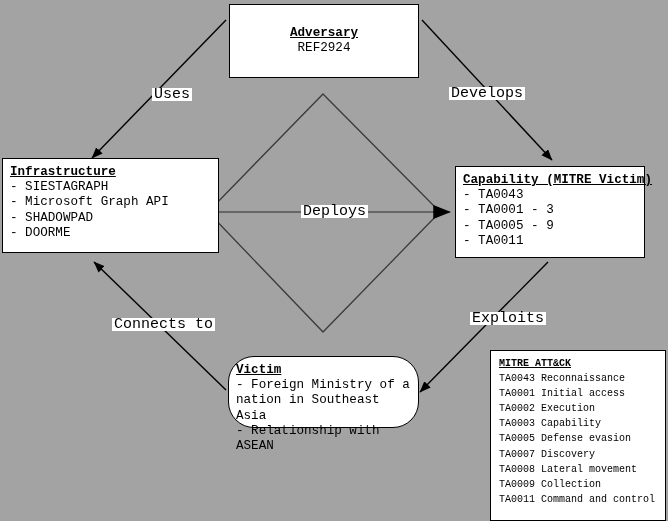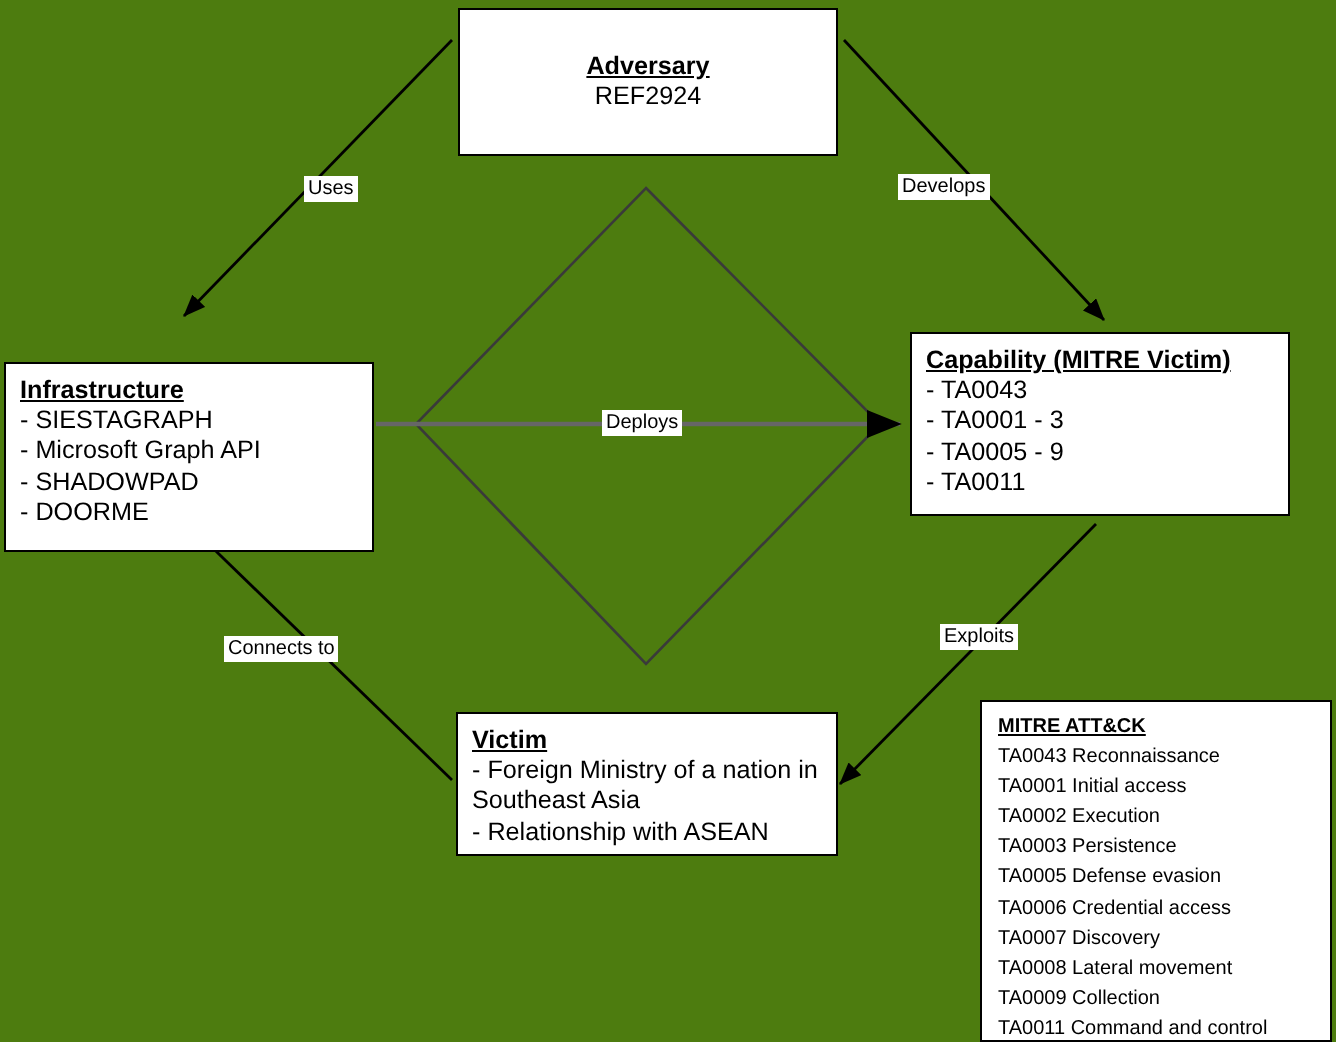--- a/index.html
+++ b/index.html
@@ -9,22 +9,23 @@
     background: #ffffff;
   }
   body {
     font-family: "Liberation Sans", sans-serif;
     -webkit-font-smoothing: antialiased;
   }
   #canvas {
     position: relative;
     width: 668px;
     height: 521px;
-    background: #4d7c0f;
+    background: #a3a3a3;
     overflow: hidden;
+    font-family: Liberation Mono, monospace;
   }
   svg.edges {
     position: absolute;
     left: 0;
     top: 0;
     width: 668px;
     height: 521px;
     pointer-events: none;
   }
   .node {
@@ -48,21 +49,21 @@
   .node-title {
     font-weight: bold;
     text-decoration: underline;
     white-space: nowrap;
   }
   .node-line {
     white-space: normal;
   }
   .edge-label {
     position: absolute;
-    font-size: 10px;
+    font-size: 15px;
     line-height: 13px;
     color: #000000;
     background: #ffffff;
     padding: 0 2px;
     white-space: nowrap;
   }
   .legend {
     position: absolute;
     box-sizing: border-box;
     border: 1.6px solid #000000;
@@ -108,59 +109,58 @@
     <line x1="226" y1="390" x2="94" y2="262" stroke="#000000" stroke-width="1.4" marker-end="url(#arrowBlack)"></line>
 
     <line x1="548" y1="262" x2="420" y2="392" stroke="#000000" stroke-width="1.4" marker-end="url(#arrowBlack)"></line>
   </svg>
 
   <div class="node centered" style="left:229px; top:4px; width:190px; height:74px;">
     <div class="node-title">Adversary</div>
     <div class="node-line">REF2924</div>
   </div>
 
-  <div class="node" style="left:2px; top:181px; width:185px; height:95px;">
+  <div class="node" style="left:2px; top:158px; width:217px; height:95px;">
     <div class="node-title">Infrastructure</div>
     <div class="node-line">- SIESTAGRAPH</div>
     <div class="node-line">- Microsoft Graph API</div>
     <div class="node-line">- SHADOWPAD</div>
     <div class="node-line">- DOORME</div>
   </div>
 
   <div class="node" style="left:455px; top:166px; width:190px; height:92px;">
     <div class="node-title">Capability (MITRE Victim)</div>
     <div class="node-line">- TA0043</div>
     <div class="node-line">- TA0001 - 3</div>
     <div class="node-line">- TA0005 - 9</div>
     <div class="node-line">- TA0011</div>
   </div>
 
-  <div class="node" style="left:228px; top:356px; width:191px; height:72px;">
+  <div class="node" style="left:228px; top:356px; width:191px; height:72px;border-radius:26px;">
     <div class="node-title">Victim</div>
     <div class="node-line">- Foreign Ministry of a nation in Southeast Asia</div>
     <div class="node-line">- Relationship with ASEAN</div>
   </div>
 
   <div class="edge-label" style="left:152px; top:88px;">Uses</div>
 
   <div class="edge-label" style="left:449px; top:87px;">Develops</div>
 
   <div class="edge-label" style="left:301px; top:205px;">Deploys</div>
 
   <div class="edge-label" style="left:112px; top:318px;">Connects to</div>
 
   <div class="edge-label" style="left:470px; top:312px;">Exploits</div>
 
   <div class="legend" style="left:490px; top:350px; width:176px; height:171px;">
     <div class="legend-title">MITRE ATT&amp;CK</div>
     <div class="legend-row">TA0043 Reconnaissance</div>
     <div class="legend-row">TA0001 Initial access</div>
     <div class="legend-row">TA0002 Execution</div>
-    <div class="legend-row">TA0003 Persistence</div>
+    <div class="legend-row">TA0003 Capability</div>
     <div class="legend-row">TA0005 Defense evasion</div>
-    <div class="legend-row">TA0006 Credential access</div>
     <div class="legend-row">TA0007 Discovery</div>
     <div class="legend-row">TA0008 Lateral movement</div>
     <div class="legend-row">TA0009 Collection</div>
     <div class="legend-row">TA0011 Command and control</div>
   </div>
 
 </div>
 
 </body></html>

